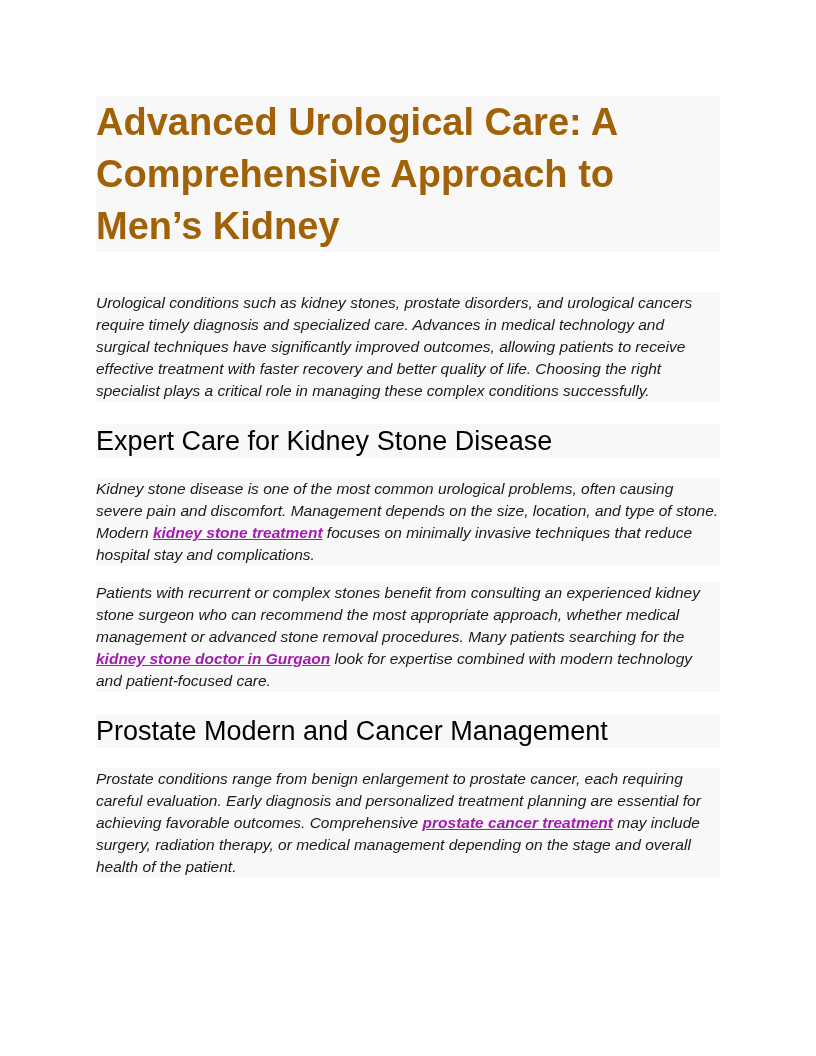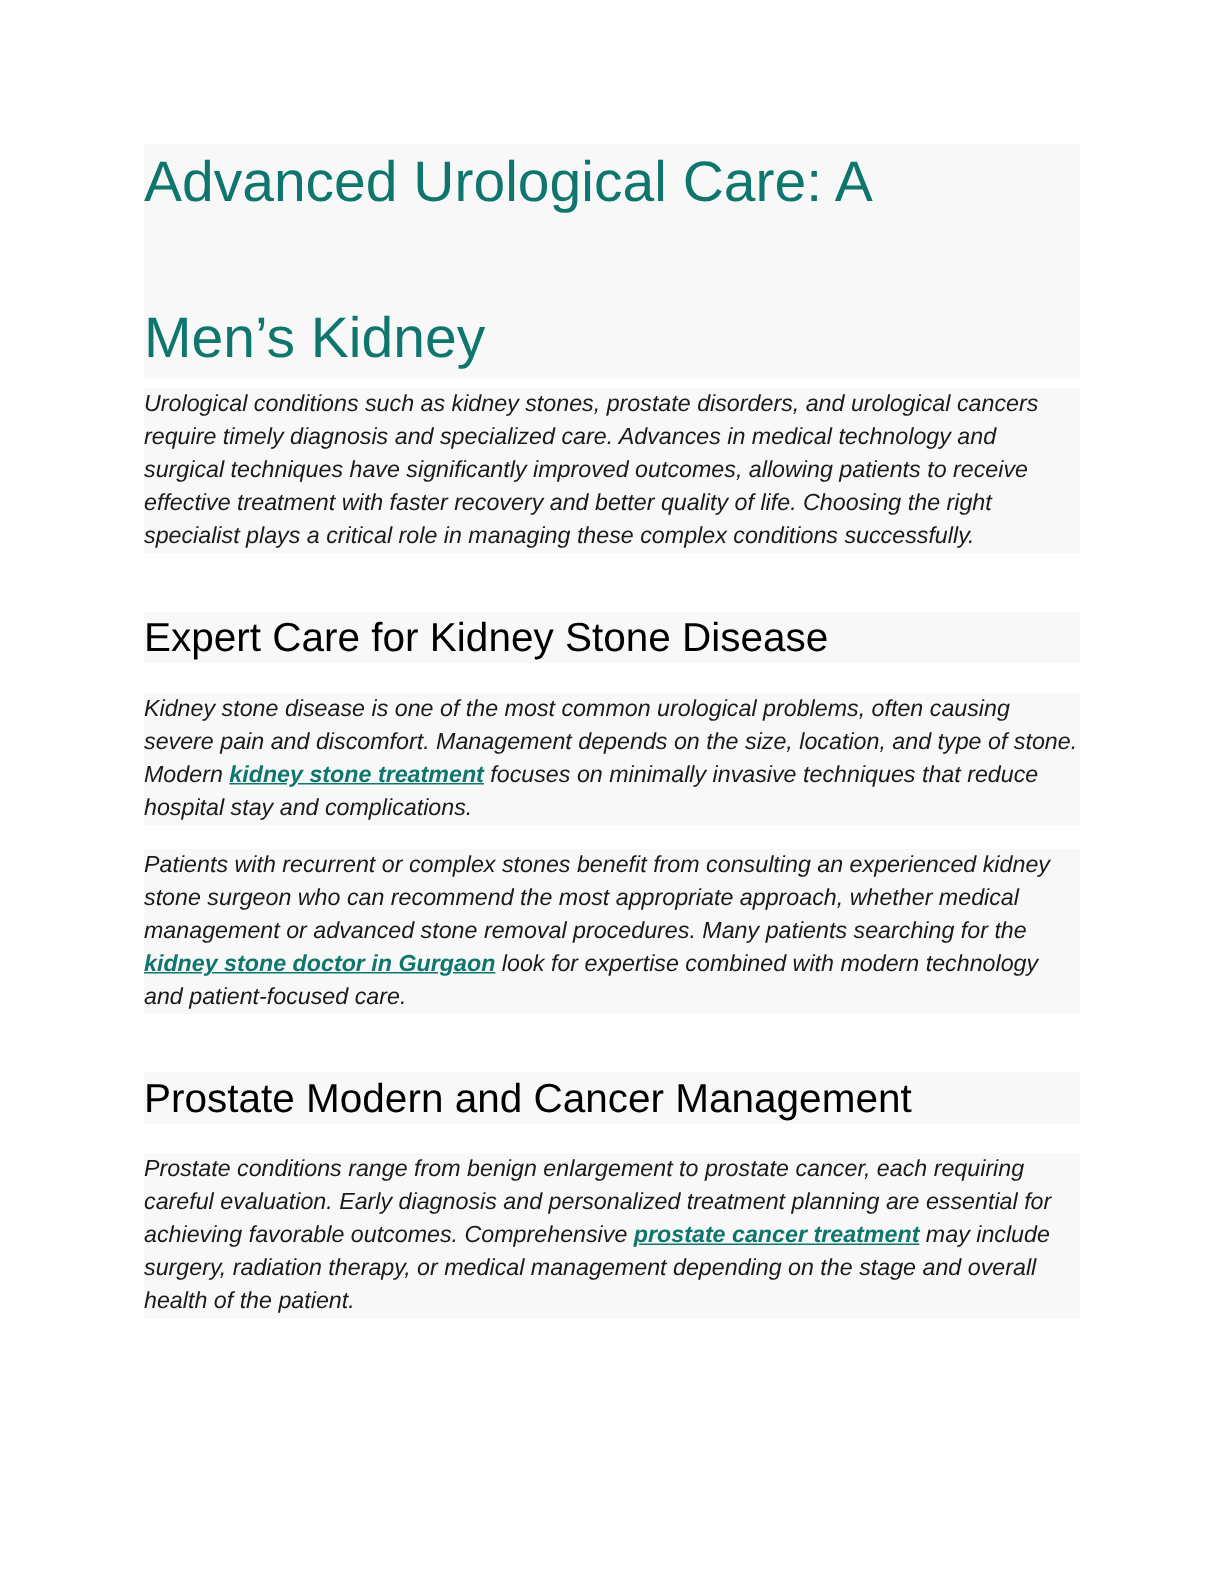--- a/index.html
+++ b/index.html
@@ -13,57 +13,57 @@
     color: #111111;
   }
   .page {
     width: 816px;
     height: 1056px;
     background: #ffffff;
     padding: 96px 96px 60px 96px;
   }
   .doc-title {
     font-size: 38px;
-    font-weight: 400;
+    font-weight: 700;
     line-height: 52px;
-    color: #0f766e;
+    color: #a16207;
     background: #f8f8f8;
-    margin-bottom: 7px;
+    margin-bottom: 40px;
     letter-spacing: 0;
   }
   .doc-h2 {
     font-size: 27px;
     font-weight: 400;
     line-height: 34px;
     color: #000000;
     background: #f8f8f8;
-    margin: 39px 0 20px 0;
+    margin: 22px 0 20px 0;
   }
   .doc-p {
     font-size: 15.5px;
     line-height: 22px;
     font-weight: 400;
     color: #1a1a1a;
     background: #f8f8f8;
     margin-bottom: 16px;
     font-style: italic;
   }
   .doc-link {
     font-weight: 700;
     text-decoration: underline;
-    color: #0f766e;
+    color: #a21caf;
     cursor: pointer;
   }
 </style>
 </head>
 <body>
 
 <div class="page">
 
-  <h1 class="doc-title"><span>Advanced Urological Care: A</span><br><br><span>Men’s Kidney</span></h1>
+  <h1 class="doc-title"><span>Advanced Urological Care: A</span><br><span>Comprehensive Approach to</span><br><span>Men’s Kidney</span></h1>
 
   <p class="doc-p"><span>Urological conditions such as kidney stones, prostate disorders, and urological cancers require timely diagnosis and specialized care. Advances in medical technology and surgical techniques have significantly improved outcomes, allowing patients to receive effective treatment with faster recovery and better quality of life. Choosing the right specialist plays a critical role in managing these complex conditions successfully.</span></p>
 
   <h2 class="doc-h2">Expert Care for Kidney Stone Disease</h2>
 
   <p class="doc-p"><span>Kidney stone disease is one of the most common urological problems, often causing severe pain and discomfort. Management depends on the size, location, and type of stone. Modern </span><span class="doc-link">kidney stone treatment</span><span> focuses on minimally invasive techniques that reduce hospital stay and complications.</span></p>
 
   <p class="doc-p"><span>Patients with recurrent or complex stones benefit from consulting an experienced kidney stone surgeon who can recommend the most appropriate approach, whether medical management or advanced stone removal procedures. Many patients searching for the </span><span class="doc-link">kidney stone doctor in Gurgaon</span><span> look for expertise combined with modern technology and patient-focused care.</span></p>
 
   <h2 class="doc-h2">Prostate Modern and Cancer Management</h2>

